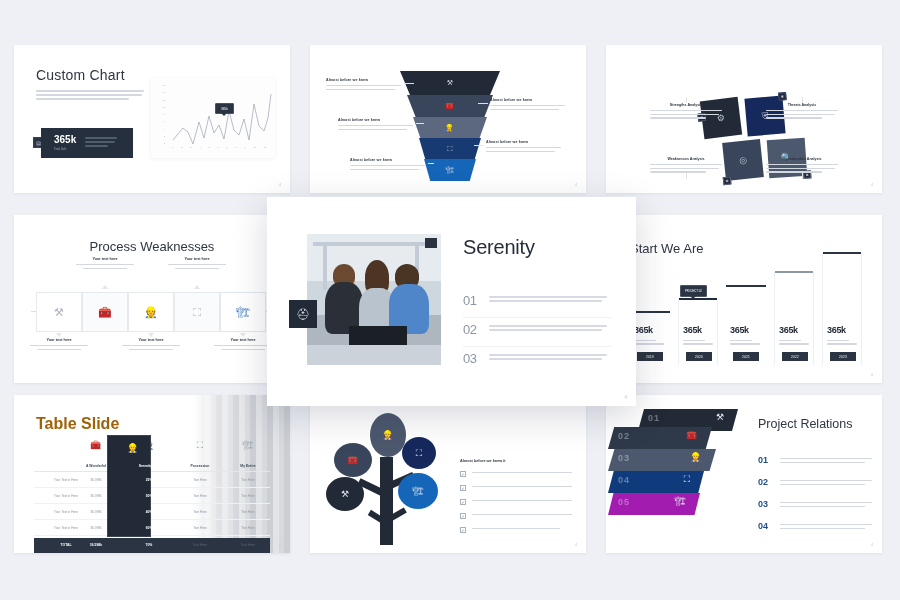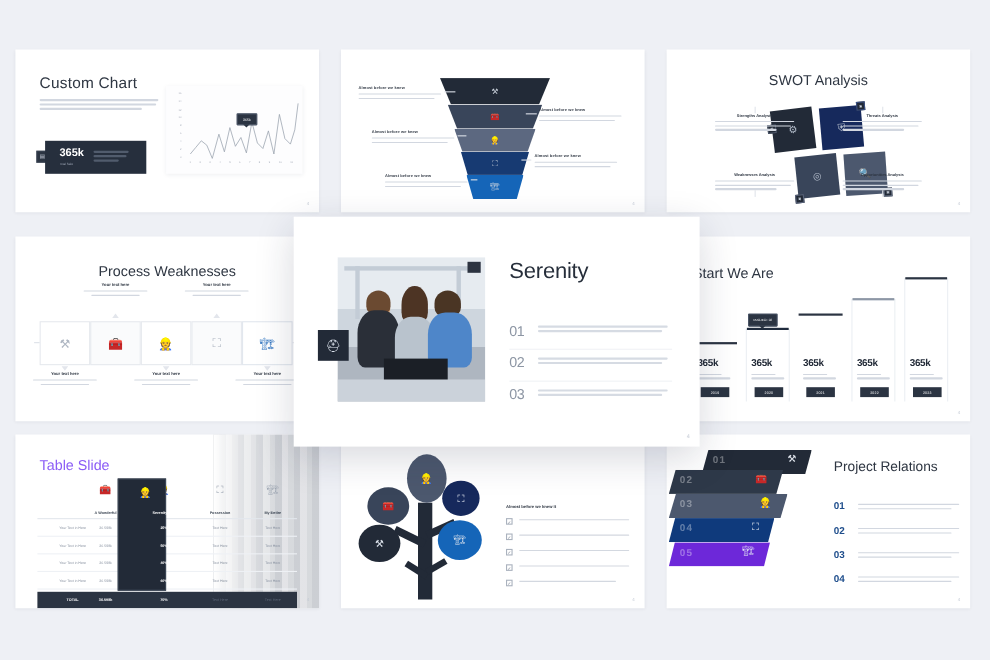--- a/index.html
+++ b/index.html
@@ -119,21 +119,21 @@
   .statcol .fauxlines { position:absolute; left:4px; bottom:18px; width:30px;}
   .statcol .fauxlines i { height:1.2px;}
   .statcol .yr {
     position:absolute; left:7px; bottom:4px; width:26px; height:9px;
     background:#2b3442; color:#fff; font-size:3.2px;
     display:flex; align-items:center; justify-content:center; letter-spacing:.2px;
   }
 
   
   #slide-table { left:14px; top:395px; width:276px; height:158px; }
-  #slide-table .s-title { position:absolute; left:22px; top:20px; font-size:13px; color:#8b5cf6;}
+  #slide-table .s-title { position:absolute; left:22px; top:20px; font-size:16px; color:#a16207;font-weight:bold;}
   .tbl { position:absolute; left:20px; top:45px; width:236px;}
   .tbl-icons { position:relative; height:20px;}
   .tbl-icons span { position:absolute; font-size:9px; color:#9aa3b0; transform:translateX(-50%);}
   .tbl-head { position:relative; height:12px; border-bottom:1px solid #e3e7ed;}
   .tbl-head span { position:absolute; font-size:3.4px; font-weight:700; color:#3a4452; transform:translateX(-50%); top:4px;}
   .tbl-row { position:relative; height:16px; border-bottom:1px solid #eef1f5;}
   .tbl-row span { position:absolute; font-size:3.2px; color:#8d96a4; transform:translateX(-50%); top:6px;}
   .tbl-total {
     position:relative; height:15px; background:#2b3442; color:#fff; margin-top:2px;
   }
@@ -334,21 +334,20 @@
           <i style="width:96%"></i>
           <i style="width:88%"></i>
         </div>
     </div>
     <div class="fconn" style="left:164px; top:100px; width:9px;"></div>
 
     <div class="pagenum">4</div>
   </div>
 
   <div class="slide grid-slide" id="slide-swot">
-    <div class="s-title">SWOT Analysis</div>
 
     <div class="swot-center">
       <div class="swot-q" style="left:0; top:2px; background:#222a37; transform:rotate(-7deg);">
         <span>⚙</span>
         <span class="tag" style="left:-4px; top:12px; border:1px solid #4a5466;">▣</span>
       </div>
       <div class="swot-q" style="left:44px; top:0; background:#16295c; transform:rotate(-5deg);">
         <span>⛨</span>
         <span class="tag" style="right:-4px; top:-3px; border:1px solid #3a4f80;">▣</span>
       </div>
@@ -654,21 +653,21 @@
         <span class="ico">🧰</span>
       </div>
       <div class="layer" style="left:8px; top:40px; width:108px; background:#4c586e; clip-path:polygon(6% 0,100% 0,94% 100%,0 100%);">
         <span class="num">03</span>
         <span class="ico">👷</span>
       </div>
       <div class="layer" style="left:8px; top:62px; width:96px; background:#0f3a7c; clip-path:polygon(6% 0,100% 0,94% 100%,0 100%);">
         <span class="num">04</span>
         <span class="ico">⛶</span>
       </div>
-      <div class="layer" style="left:8px; top:84px; width:92px; background:#6d28d9; clip-path:polygon(6% 0,100% 0,94% 100%,0 100%);">
+      <div class="layer" style="left:8px; top:84px; width:92px; background:#a21caf; clip-path:polygon(6% 0,100% 0,94% 100%,0 100%);">
         <span class="num">05</span>
         <span class="ico">🏗</span>
       </div>
     </div>
 
     <div class="s-title">
       <span>Project Relations</span>
     </div>
 
     <div class="num-list">

